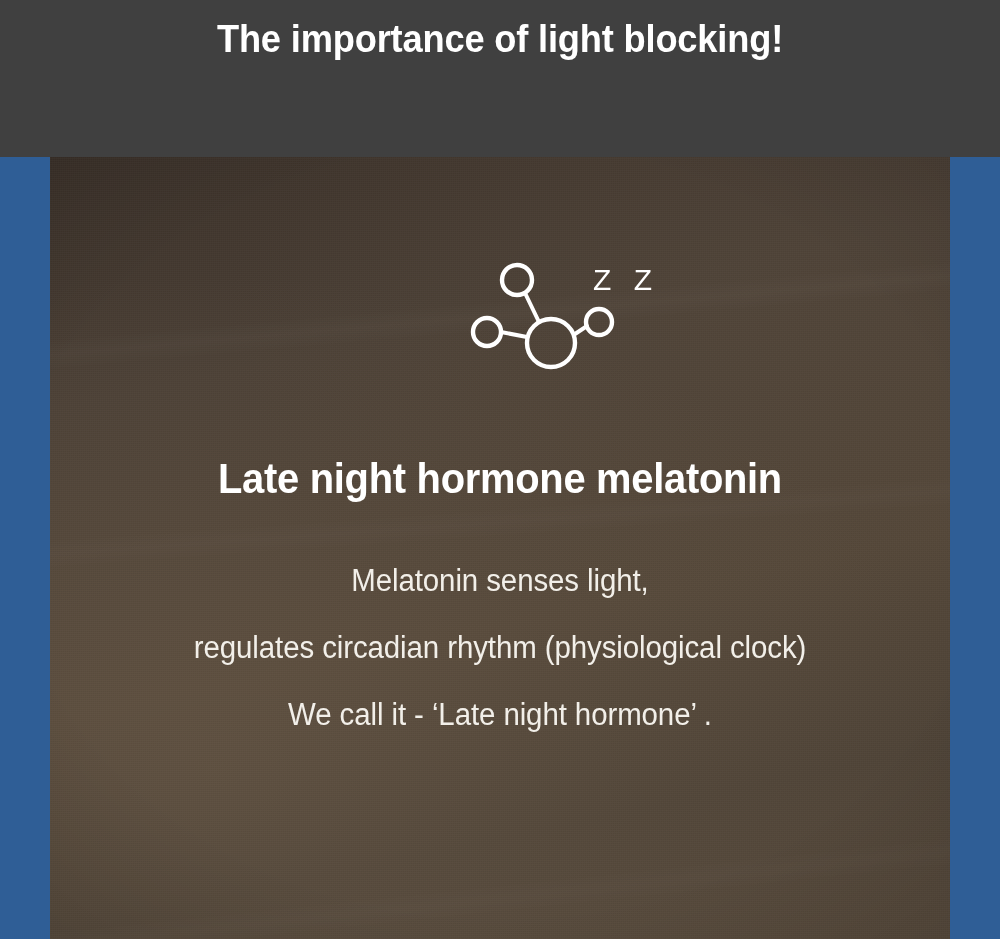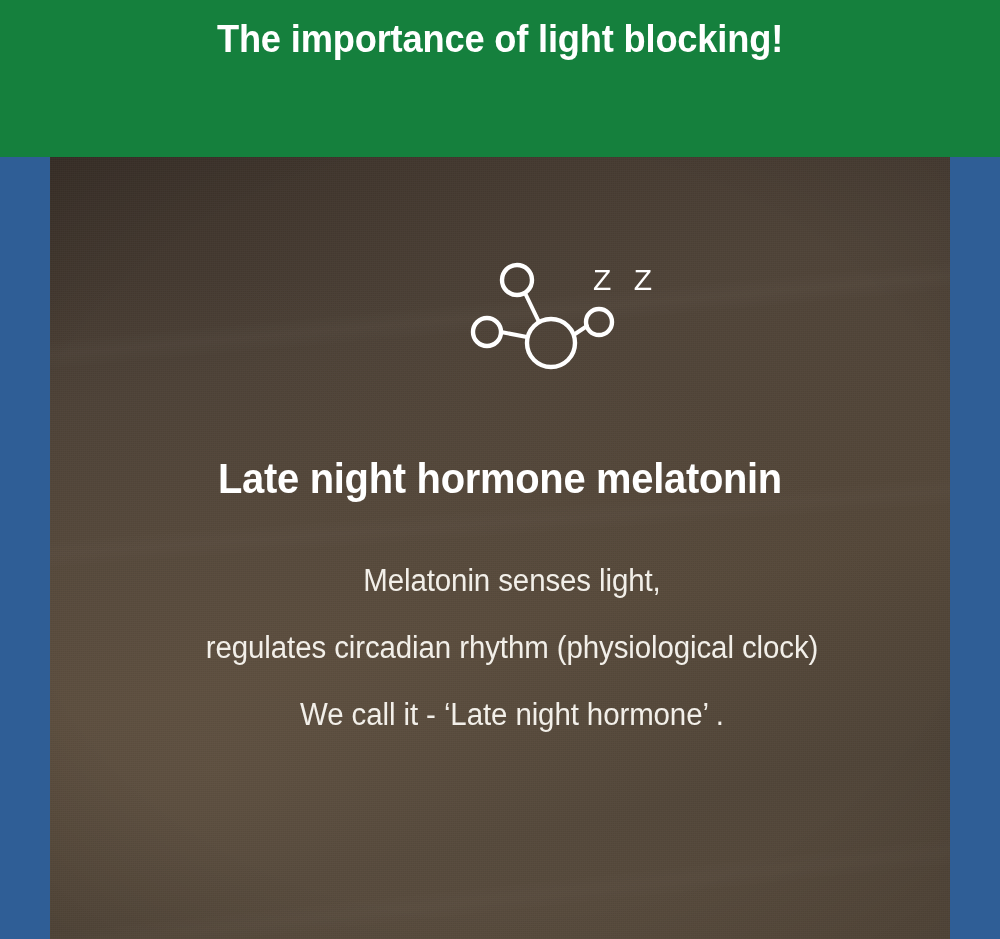--- a/index.html
+++ b/index.html
@@ -23,21 +23,21 @@
     overflow: hidden;
   }
 
   
   .title-bar {
     position: absolute;
     left: 0;
     top: 0;
     width: 1000px;
     height: 157px;
-    background: #15803d;
+    background: #404040;
     text-decoration: underline;
   }
   .page-title {
     position: absolute;
     left: 0;
     top: 11px;
     width: 1000px;
     text-align: center;
     color: #ffffff;
     font-family: "Liberation Sans", sans-serif;
@@ -128,21 +128,21 @@
     line-height: 58px;
     letter-spacing: -0.3px;
     transform: scaleX(0.95);
     transform-origin: 50% 50%;
     white-space: nowrap;
   }
 
   
   .body-copy {
     position: absolute;
-    left: 12px;
+    left: 0;
     top: 390px;          
     width: 900px;
     text-align: center;
     color: #f2efe9;
   }
   .body-line {
     font-family: "Liberation Sans", sans-serif;
     font-size: 31px;
     font-weight: normal;
     line-height: 67px;

